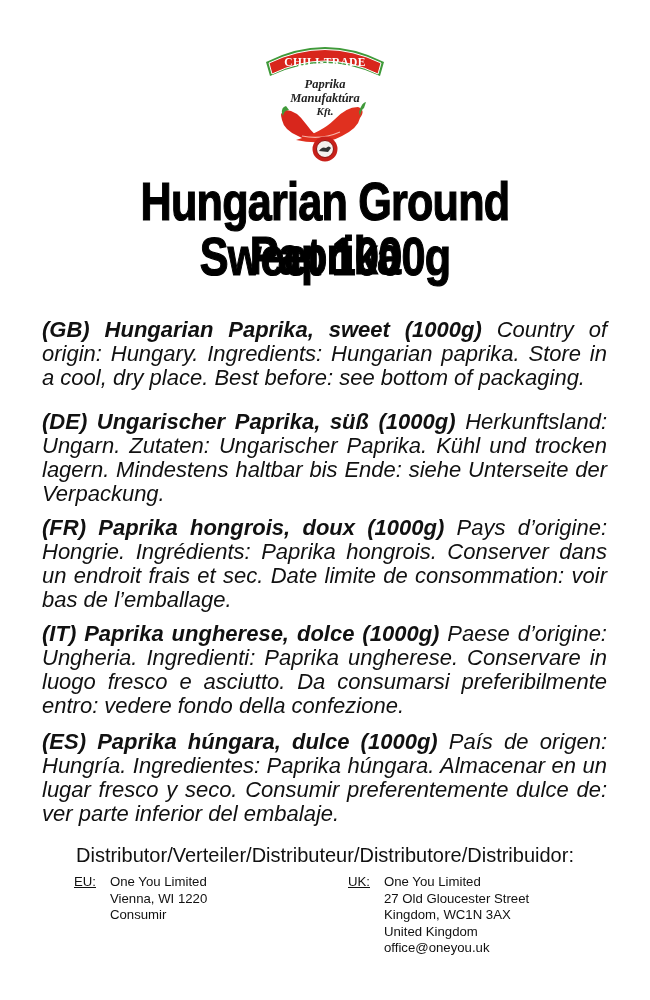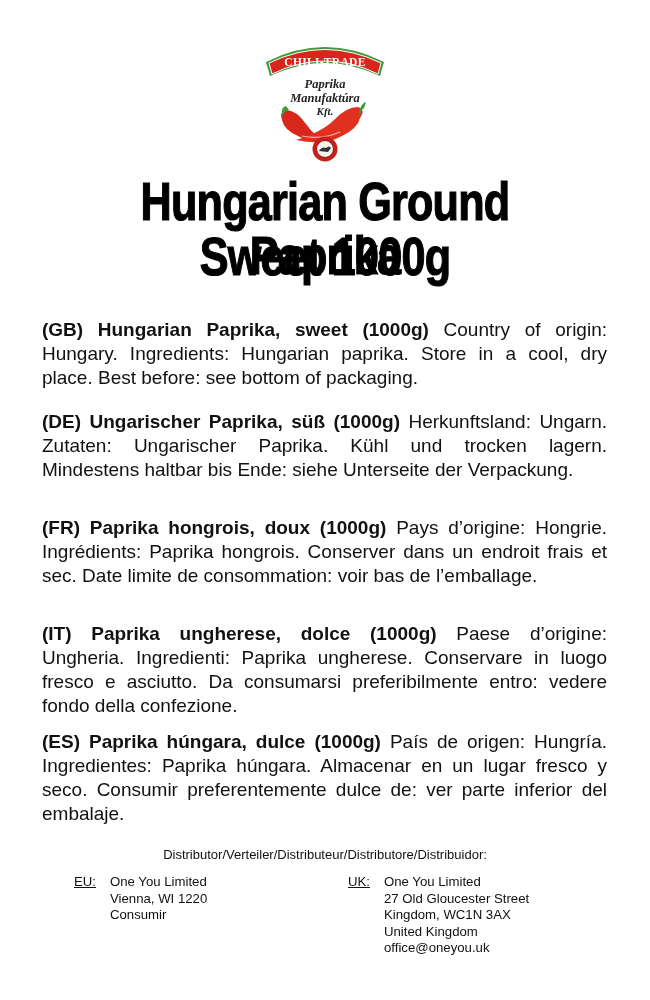--- a/index.html
+++ b/index.html
@@ -2,23 +2,23 @@
 <html><head>
 <meta charset="utf-8">
 <style>
   html, body { margin: 0; padding: 0; background: #ffffff; }
   body { width: 650px; height: 1000px; position: relative; overflow: hidden; font-family: "Liberation Sans", sans-serif; color: #111; }
   .logo { position: absolute; left: 262px; top: 36px; width: 126px; height: 126px; }
   .title { position: absolute; left: 0; width: 650px; text-align: center; font-family: "Liberation Sans", sans-serif; font-weight: 700; color: #000; }
   .title .ln { display: block; font-size: 54px; line-height: 54px; letter-spacing: -1px; transform: scaleX(0.80); transform-origin: center; -webkit-text-stroke: 1.2px #000; }
   .title .l1 { position: absolute; top: 174px; left: 0; width: 650px; }
   .title .l2 { position: absolute; top: 229px; left: 0; width: 650px; }
-  .block { position: absolute; left: 42px; width: 565px; font-size: 19px; line-height: 24px; text-align: justify; color: #111; }
+  .block { position: absolute; left: 42px; width: 565px; font-size: 22px; line-height: 24px; text-align: justify; color: #111; font-style: italic; }
   .block b { font-weight: 700; color: #111; }
-  .dist-title { position: absolute; left: 0; width: 650px; top: 844px; text-align: center; font-size: 13px; line-height: 22px; color: #111; }
+  .dist-title { position: absolute; left: 0; width: 650px; top: 844px; text-align: center; font-size: 20px; line-height: 22px; color: #111; }
   .addr { position: absolute; top: 874px; font-size: 13.2px; line-height: 16.5px; color: #111; }
   .addr .code { position: absolute; left: 0; top: 0; text-decoration: underline; }
   .addr .lines { position: absolute; top: 0; }
   .addr .lines span { display: block; white-space: nowrap; }
   .addr-eu { left: 74px; width: 250px; }
   .addr-eu .lines { left: 36px; }
   .addr-uk { left: 348px; width: 250px; }
   .addr-uk .lines { left: 36px; }
 </style>
 </head>

